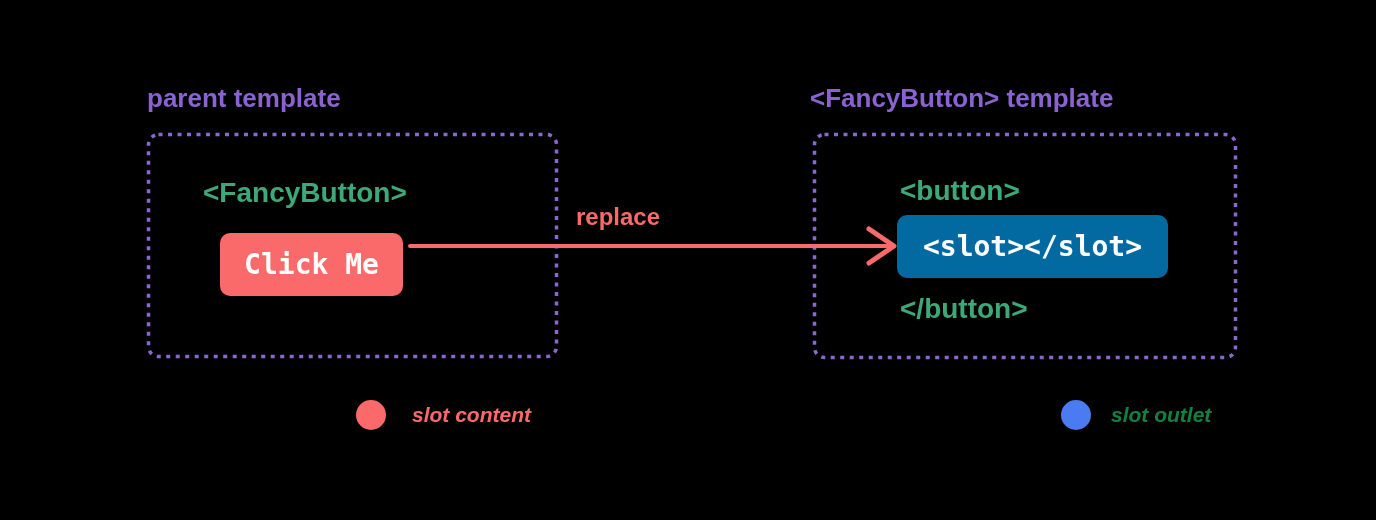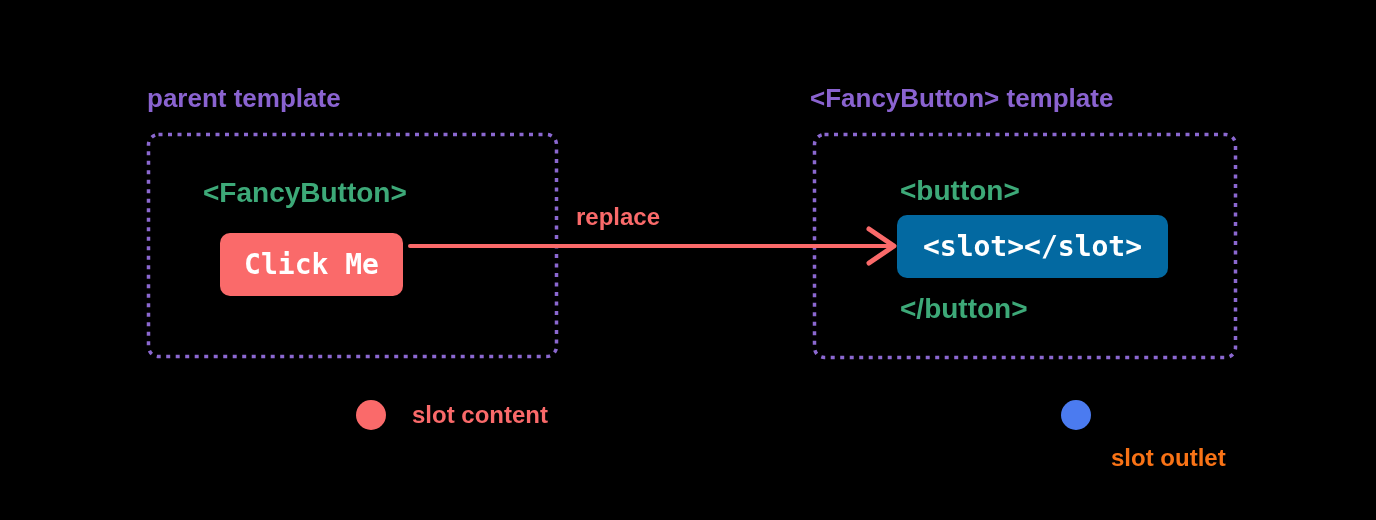--- a/index.html
+++ b/index.html
@@ -76,27 +76,28 @@
   }
   .legend-dot {
     position: absolute;
     width: 30px; height: 30px;
     border-radius: 50%;
   }
   .dot-red { left: 356px; top: 400px; background: #fa6a6a; }
   .dot-blue { left: 1061px; top: 400px; background: #4b7bf0; }
   .legend-text {
     position: absolute;
-    font-size: 24px;
+    font-size: 21px;
     font-weight: bold;
     line-height: 30px;
     white-space: nowrap;
+    font-style: italic;
   }
   .legend-red { left: 412px; top: 400px; color: #fa6a6a; }
-  .legend-blue { left: 1111px; top: 400px; color: #f97316; margin-top: 43px; }
+  .legend-blue { left: 1111px; top: 400px; color: #15803d; }
 
   .pos-parent-label { left: 147px; top: 83px; }
   .pos-fancy-label  { left: 810px; top: 83px; }
   .pos-parent-open  { left: 203px; top: 177px; }
   .pos-parent-close { left: 203px; top: 294px; }
   .pos-fancy-open   { left: 900px; top: 175px; text-align: right; }
   .pos-fancy-close  { left: 900px; top: 293px; text-align: right; }
 </style>
 </head>
 <body>

